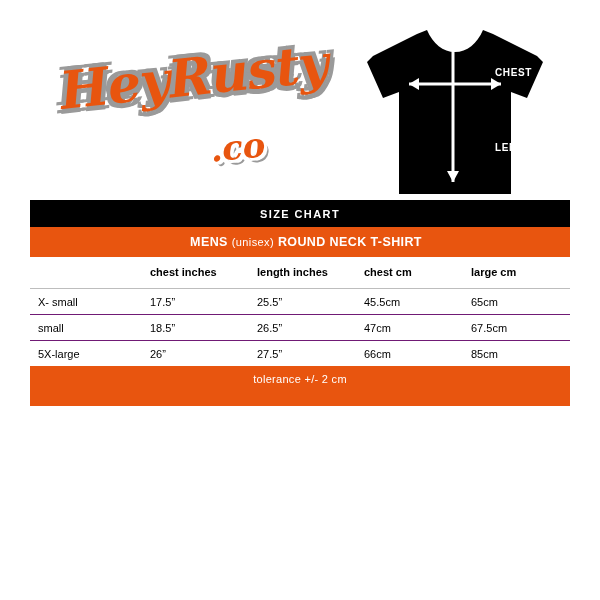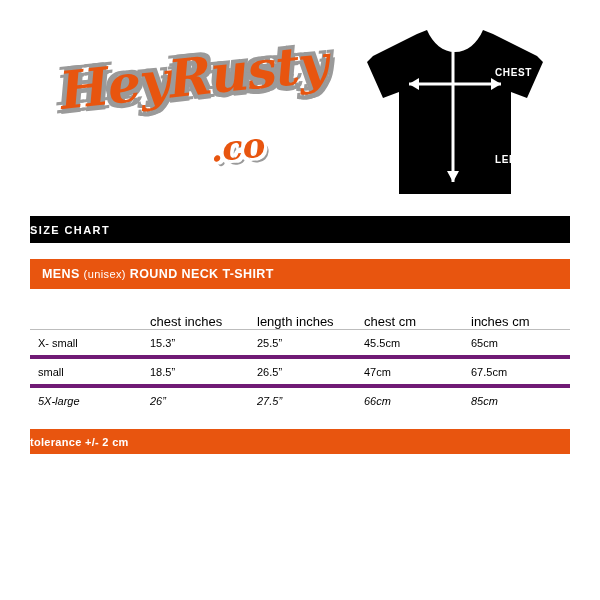--- a/index.html
+++ b/index.html
@@ -97,27 +97,28 @@
   .dim-label {
     position: absolute;
     font-family: "Liberation Sans", sans-serif;
     font-weight: bold;
     font-size: 10px;
     color: #ffffff;
     letter-spacing: 0.6px;
     padding-left: 36px;
   }
   .dim-chest { left: 94px; top: 45px; }
-  .dim-length { left: 94px; top: 132px; }
+  .dim-length { left: 94px; top: 120px; }
 
   
   .bar {
     width: 540px;
-    margin: 16px auto;
+    margin: 0 auto;
     box-sizing: border-box;
+    text-align: center;
     font-weight: bold;
     letter-spacing: 1px;
   }
   .bar-black {
     background: #000000;
     color: #ffffff;
     font-size: 11px;
     padding: 8px 0 7px 0;
     letter-spacing: 1.4px;
   }
@@ -129,56 +130,56 @@
     letter-spacing: 0.4px;
   }
   .bar-orange .light {
     font-weight: normal;
     font-size: 11px;
   }
   .bar-footer {
     background: #E8550F;
     color: #ffffff;
     font-size: 11px;
-    font-weight: bold;
-    padding: 7px 0 6px 0;
+    font-weight: normal;
+    padding: 7px 0 21px 0;
     letter-spacing: 0.3px;
   }
 
   
   .table-wrap {
     width: 540px;
     margin: 0 auto;
   }
   table {
     width: 540px;
     border-collapse: collapse;
     table-layout: fixed;
   }
   th, td {
     font-size: 11px;
     font-family: "Liberation Sans", sans-serif;
     text-align: left;
     padding: 7px 0 6px 8px;
-    border-bottom: 4px solid #701a75;
+    border-bottom: 1px solid #701a75;
     color: #000;
   }
   thead th {
-    font-weight: normal;
-    font-size: 13px;
+    font-weight: bold;
+    font-size: 11px;
     border-bottom: 1px solid #bdbdbd;
     padding-top: 9px;
-    padding-bottom: 0;
+    padding-bottom: 10px;
   }
   col.c0 { width: 112px; }
   col.c1 { width: 107px; }
   col.c2 { width: 107px; }
   col.c3 { width: 107px; }
   col.c4 { width: 107px; }
-  tbody tr:last-child td { border-bottom: none; font-style: italic; }
+  tbody tr:last-child td { border-bottom: none; }
   td.size-col { }
 </style>
 </head>
 <body>
 
 <div class="page">
 
   <div class="header">
 
     <div class="logo">
@@ -224,27 +225,27 @@
           <col class="c2">
           <col class="c3">
           <col class="c4">
       </colgroup>
       <thead>
         <tr>
           <th></th>
           <th>chest inches</th>
           <th>length inches</th>
           <th>chest cm</th>
-          <th>inches cm</th>
+          <th>large cm</th>
         </tr>
       </thead>
       <tbody>
         <tr>
           <td class="size-col">X- small</td>
-          <td>15.3”</td>
+          <td>17.5”</td>
           <td>25.5”</td>
           <td>45.5cm</td>
           <td>65cm</td>
         </tr>
         <tr>
           <td class="size-col">small</td>
           <td>18.5”</td>
           <td>26.5”</td>
           <td>47cm</td>
           <td>67.5cm</td>

